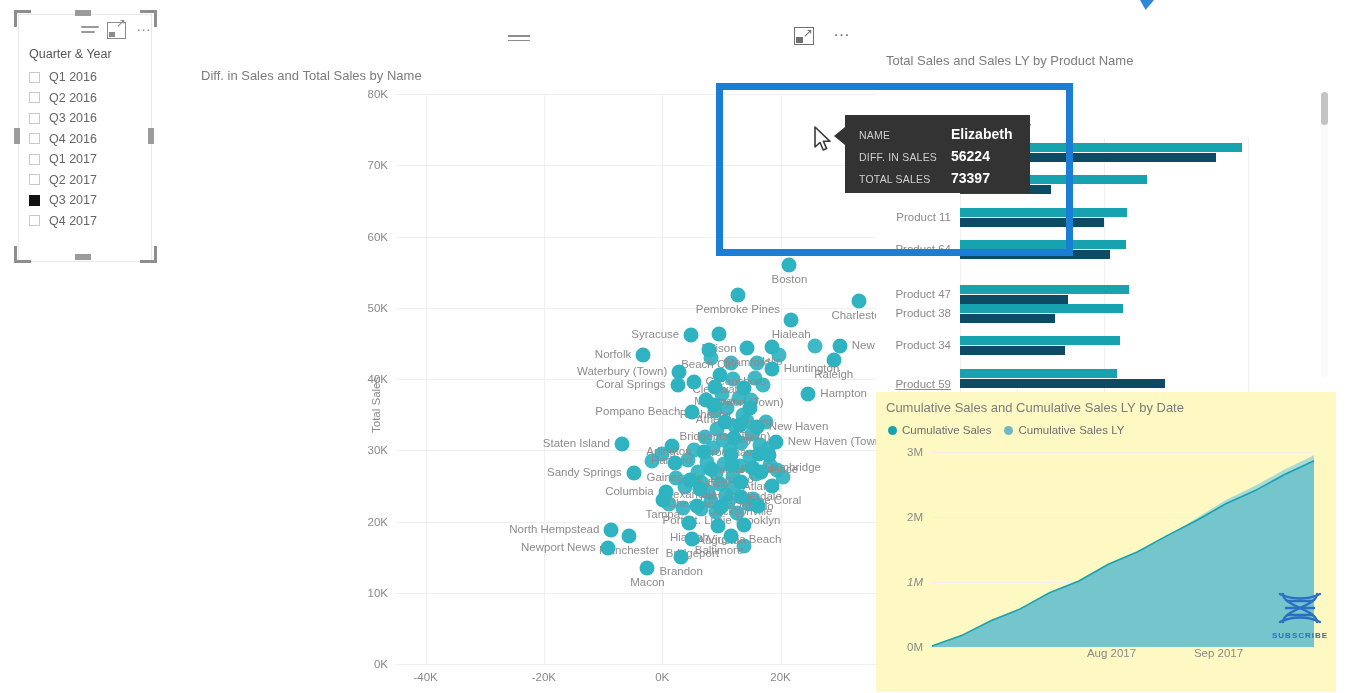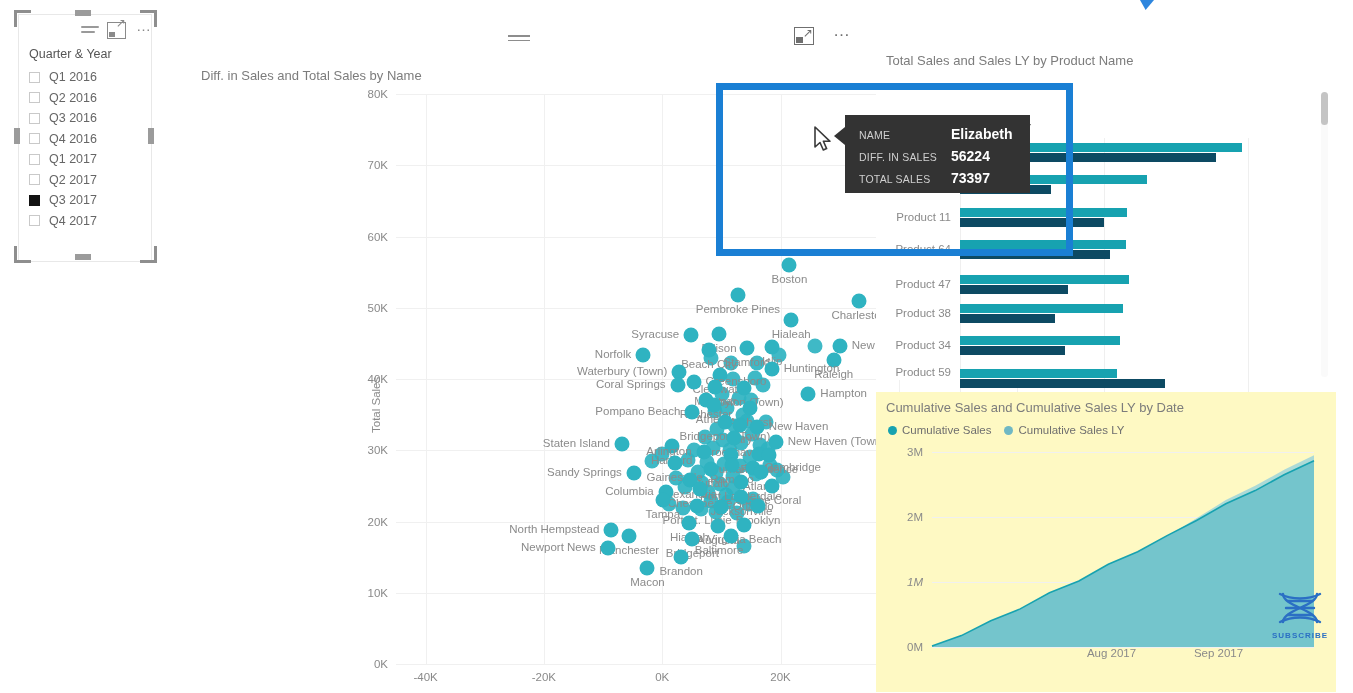--- a/index.html
+++ b/index.html
@@ -423,39 +423,39 @@
         <div class="brow" style="top: 64.4444px; height: 32.2222px;">
           <div class="bar" style="top: 5.11111px; width: 167.119px; background: rgb(23, 162, 176);"></div>
           <div class="bar" style="top: 15.1111px; width: 144.068px; background: rgb(13, 74, 99);"></div>
           <div class="bcat" style="top: 8.11111px;">Product 11</div>
         </div>
         <div class="brow" style="top: 96.6667px; height: 32.2222px;">
           <div class="bar" style="top: 5.11111px; width: 165.678px; background: rgb(23, 162, 176);"></div>
           <div class="bar" style="top: 15.1111px; width: 149.831px; background: rgb(13, 74, 99);"></div>
           <div class="bcat" style="top: 8.11111px;">Product 64</div>
         </div>
-        <div class="brow" style="top: 132px; height: 32.2222px;">
+        <div class="brow" style="top: 142px; height: 32.2222px;">
           <div class="bar" style="top: 5.11111px; width: 168.559px; background: rgb(23, 162, 176);"></div>
           <div class="bar" style="top: 15.1111px; width: 108.051px; background: rgb(13, 74, 99);"></div>
           <div class="bcat" style="top: 8.11111px;">Product 47</div>
         </div>
         <div class="brow" style="top: 161.111px; height: 32.2222px;">
           <div class="bar" style="top: 5.11111px; width: 162.797px; background: rgb(23, 162, 176);"></div>
           <div class="bar" style="top: 15.1111px; width: 95.0847px; background: rgb(13, 74, 99);"></div>
           <div class="bcat" style="top: 8.11111px;">Product 38</div>
         </div>
         <div class="brow" style="top: 193.333px; height: 32.2222px;">
           <div class="bar" style="top: 5.11111px; width: 159.915px; background: rgb(23, 162, 176);"></div>
           <div class="bar" style="top: 15.1111px; width: 105.169px; background: rgb(13, 74, 99);"></div>
           <div class="bcat" style="top: 8.11111px;">Product 34</div>
         </div>
         <div class="brow" style="top: 225.556px; height: 32.2222px;">
           <div class="bar" style="top: 5.11111px; width: 157.034px; background: rgb(23, 162, 176);"></div>
           <div class="bar" style="top: 15.1111px; width: 204.576px; background: rgb(13, 74, 99);"></div>
-          <div class="bcat" style="top: 2px;">Product 59</div>
+          <div class="bcat" style="top: 14px; text-decoration: underline;">Product 59</div>
         </div>
         <div class="brow" style="top: 257.778px; height: 32.2222px;">
           <div class="bar" style="top: 5.11111px; width: 144.068px; background: rgb(23, 162, 176);"></div>
           <div class="bar" style="top: 15.1111px; width: 159.915px; background: rgb(13, 74, 99);"></div>
           <div class="bcat" style="top: 8.11111px;">Product 66</div>
         </div>
       </div>
     <div class="bscroll">
       <div class="bthumb"></div>
     </div>

